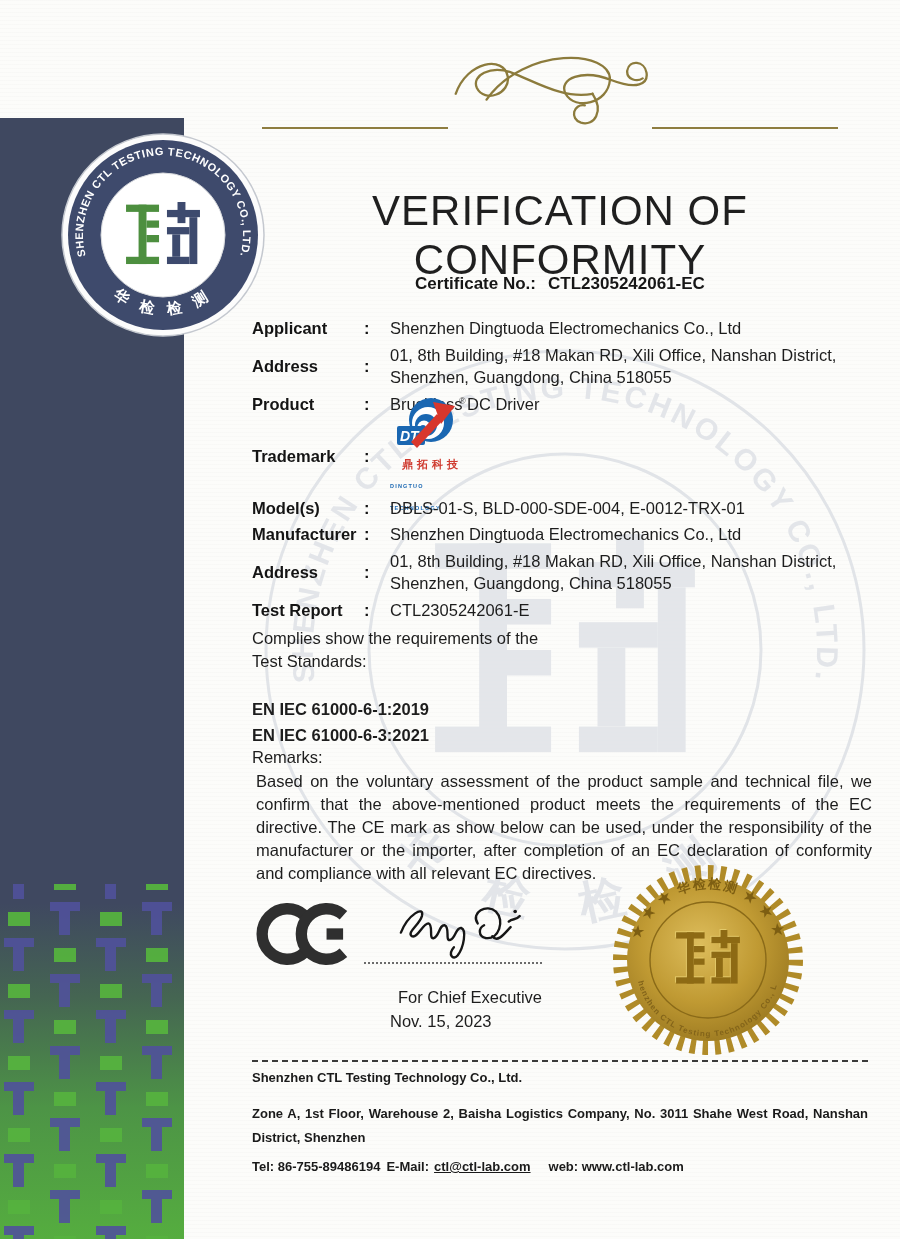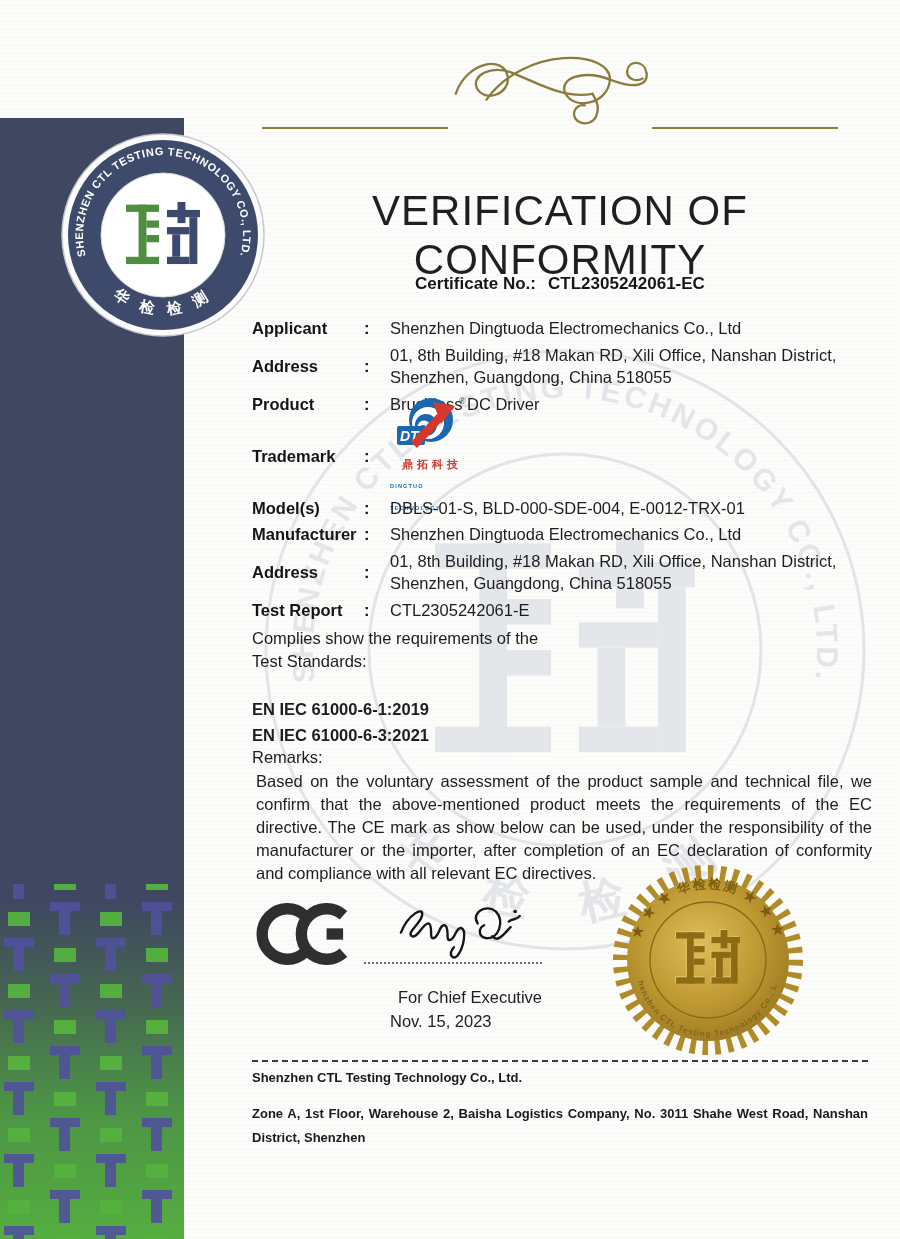--- a/index.html
+++ b/index.html
@@ -269,16 +269,22 @@
       <text font-family="Liberation Sans, sans-serif" font-size="8" font-weight="bold" fill="#83641a" letter-spacing="1">
         <textPath href="#seal-arc-bot" startOffset="50%" text-anchor="middle">Shenzhen CTL Testing Technology Co., Ltd</textPath>
       </text>
       <use href="#ctl-glyph" x="63" y="65" width="64" height="57" style="--c1:#e3c969; --c2:#e3c969"></use>
       <use href="#ctl-glyph" x="64" y="66" width="64" height="57" style="--c1:#8d6a14; --c2:#8d6a14"></use>
     </svg>
 
     <div class="footer">
       <div class="f-company">Shenzhen CTL Testing Technology Co., Ltd.</div>
       <div class="f-address">Zone A, 1st Floor, Warehouse 2, Baisha Logistics Company, No. 3011 Shahe West Road, Nanshan District, Shenzhen</div>
+      <div class="f-contact">
+        <span>Tel: 86-755-89486194</span>
+        <span class="f-elabel">E-Mail:</span>
+        <a class="f-email">ctl@ctl-lab.com</a>
+        <span class="f-web">web: www.ctl-lab.com</span>
+      </div>
     </div>
 
   </div>
 </div>
 
 </body></html>

